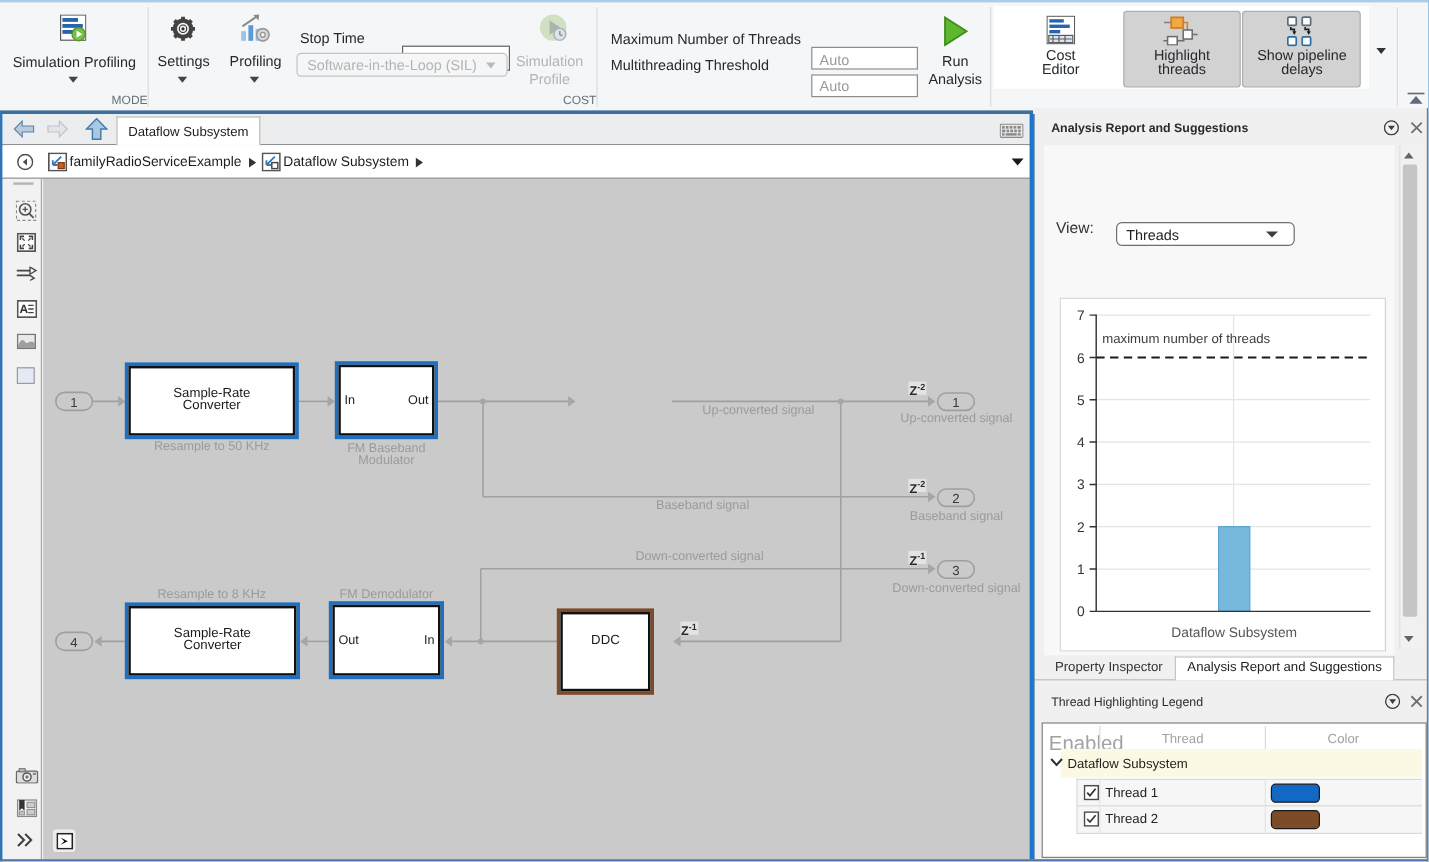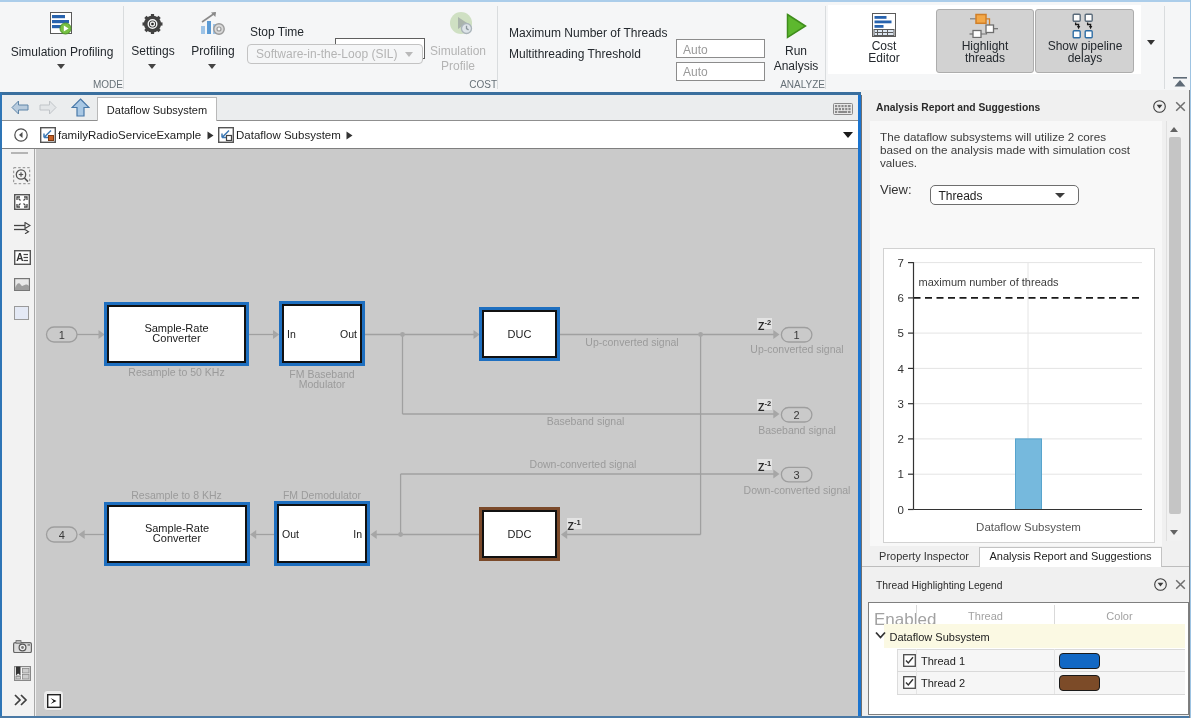--- a/index.html
+++ b/index.html
@@ -104,21 +104,20 @@
   <div class="vsep" style="left:497px"></div>
 
   <div class="rtext" style="left:509px;top:25.5px">Maximum Number of Threads</div>
   <div class="inputbox" style="left:676px;top:19px;width:89px;height:19px;color:#9a9a9a;padding:2.5px 0 0 6px">Auto</div>
   <div class="rtext" style="left:509px;top:47px">Multithreading Threshold</div>
   <div class="inputbox" style="left:676px;top:41.5px;width:89px;height:19px;color:#9a9a9a;padding:2.5px 0 0 6px">Auto</div>
   <svg class="abs" style="left:786px;top:13px" width="21" height="26" viewBox="0 0 21 26">
     <path d="M1.5 1.5 L19.5 13 L1.5 24.5 Z" fill="#5db82e" stroke="#3f8d1c" stroke-width="1.5"></path>
   </svg>
   <div class="ribtn-label" style="left:760px;top:44px;width:72px">Run<br>Analysis</div>
-  <div class="seclabel" style="left:498px;top:79px;width:327px">ANALYZE</div>
   <div class="vsep" style="left:825px"></div>
 
   <div class="abs" style="left:828px;top:5px;width:313px;height:69px;background:#fff"></div>
   <svg class="abs" style="left:872px;top:13px" width="24" height="24" viewBox="0 0 24 24">
     <rect x="0.5" y="0.5" width="23" height="23" fill="#fff" stroke="#5a5a5a"></rect>
     <rect x="2.5" y="3" width="12" height="2.8" fill="#2863ae"></rect>
     <rect x="2.5" y="7.5" width="17" height="2.8" fill="#2863ae"></rect>
     <rect x="2.5" y="12" width="9" height="2.8" fill="#2863ae"></rect>
     <rect x="2" y="16.5" width="20" height="6" fill="#dce6f1" stroke="#5a5a5a" stroke-width="1"></rect>
     <line x1="5.5" y1="17" x2="5.5" y2="22" stroke="#5a5a5a"></line>
@@ -315,24 +314,21 @@
       <text x="25.7" y="390">4</text>
     </g>
   </svg>
   <div class="blk blue-b" style="left:71px;top:156px;width:139px;height:58px">
     <div class="bname" style="top:15.5px">Sample-Rate<br>Converter</div>
   </div>
   <div class="blk blue-b" style="left:246px;top:155px;width:80px;height:59px">
     <span class="abs" style="left:3px;top:22px;font-size:10.5px;color:#1a1a1a">In</span>
     <span class="abs" style="right:3px;top:22px;font-size:10.5px;color:#1a1a1a">Out</span>
   </div>
-  <div class="blk blue-b" style="left:446px;top:161px;width:75px;height:48px">
-    <div class="bname" style="top:17px">DUC</div>
-  </div>
-  <div class="blk brown-b" style="left:446px;top:361px;width:75px;height:48px">
+  <div class="blk brown-b" style="left:431px;top:361px;width:75px;height:66px">
     <div class="bname" style="top:17px">DDC</div>
   </div>
   <div class="blk blue-b" style="left:71px;top:356px;width:140px;height:58px">
     <div class="bname" style="top:15.5px">Sample-Rate<br>Converter</div>
   </div>
   <div class="blk blue-b" style="left:241px;top:355px;width:90px;height:59px">
     <span class="abs" style="left:3px;top:22px;font-size:10.5px;color:#1a1a1a">Out</span>
     <span class="abs" style="right:3px;top:22px;font-size:10.5px;color:#1a1a1a">In</span>
   </div>
   <div class="glabel" style="left:60.5px;top:218px;width:160px">Resample to 50 KHz</div>
@@ -359,21 +355,20 @@
 <div id="panel" class="abs">
   <div class="abs" style="left:15px;top:11.5px;font-size:10.3px;font-weight:bold;color:#2b2b2b;white-space:nowrap">Analysis Report and Suggestions</div>
   <svg class="abs" style="left:291.5px;top:9.5px" width="13" height="13" viewBox="0 0 13 13">
     <circle cx="6.5" cy="6.5" r="5.8" fill="none" stroke="#3c3c3c" stroke-width="1.1"></circle>
     <path d="M3.6 4.7 L9.4 4.7 L6.5 8.6 Z" fill="#3c3c3c"></path>
   </svg>
   <svg class="abs" style="left:313.5px;top:10.5px" width="11" height="11" viewBox="0 0 11 11">
     <path d="M1.2 1.2 L9.8 9.8 M9.8 1.2 L1.2 9.8" stroke="#6e6e6e" stroke-width="1.5"></path>
   </svg>
   <div class="abs" style="left:8.7px;top:31px;width:292px;height:424.5px;background:#f8f8f8"></div>
-  <div class="abs" style="left:19px;top:40px;width:258px;font-size:11.7px;line-height:13.2px;color:#3c3c3c">The dataflow subsystems will utilize 2 cores based on the analysis made with simulation cost values.</div>
   <div class="abs" style="left:19px;top:92px;font-size:13px;color:#333">View:</div>
   <div class="abs" style="left:68.5px;top:94.5px;width:149px;height:20px;background:#fff;border:1.3px solid #6e6e6e;border-radius:5px">
     <span style="position:absolute;left:8px;top:3px;font-size:12px;color:#222">Threads</span>
     <span style="position:absolute;right:13px;top:7px;width:0;height:0;border-left:5px solid transparent;border-right:5px solid transparent;border-top:5.5px solid #3c3c3c"></span>
   </div>
   <svg class="abs" style="left:21.5px;top:158px" width="272" height="295" viewBox="0 0 272 295">
     <rect x="0.5" y="0.5" width="271" height="294" fill="#fff" stroke="#d2d2d2"></rect>
     <g stroke="#e4e4e4" stroke-width="1">
       <line x1="30.5" y1="226.2" x2="259" y2="226.2"></line>
       <line x1="30.5" y1="190.9" x2="259" y2="190.9"></line>

